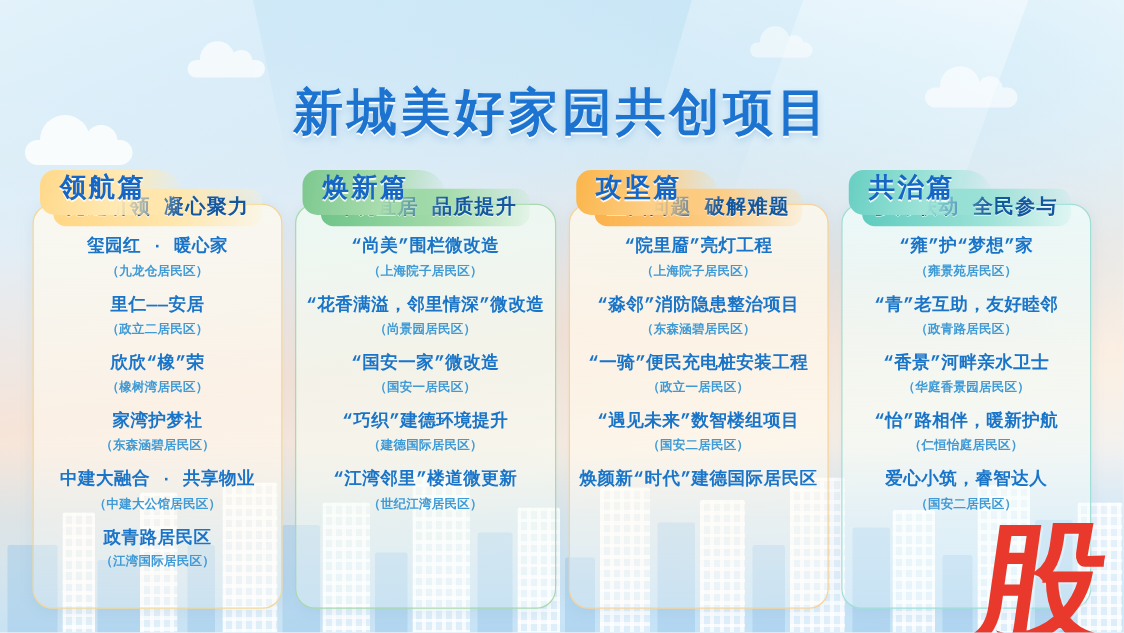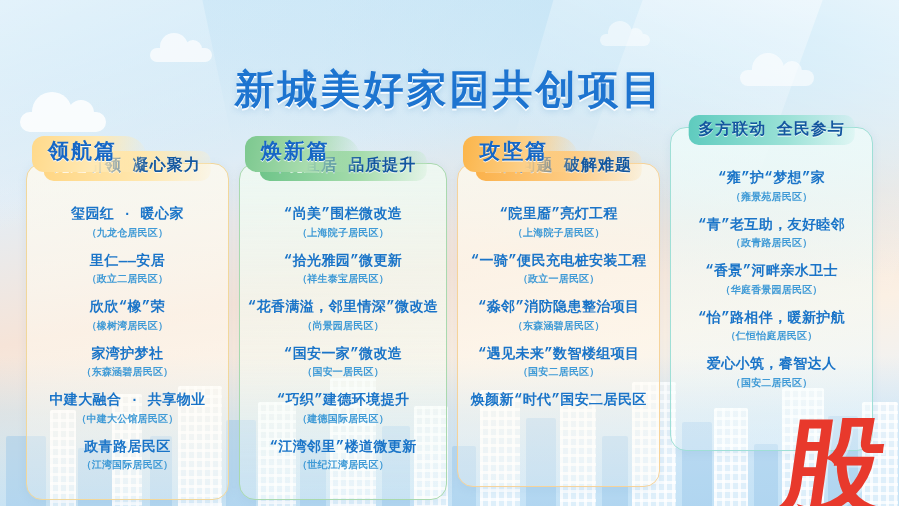--- a/index.html
+++ b/index.html
@@ -88,21 +88,21 @@
     background:linear-gradient(180deg,rgba(255,255,255,.60),rgba(255,255,255,.22));
     padding:20px 8px 14px;min-height:288px;
     box-shadow:0 2px 10px rgba(110,160,200,.12);
   }
   .pill{
     position:absolute;top:-13px;left:50%;transform:translateX(-50%);
     padding:4px 10px 5px;border-radius:10px;white-space:nowrap;
     font-size:16px;font-weight:700;letter-spacing:1px;color:#13579f;
     text-shadow:0 1px 0 rgba(255,255,255,.75);
   }
-  .items{margin-top:22px;}
+  .items{margin-top:6px;}
   .item{text-align:center;margin-bottom:13px;}
   .item-title{
     font-size:14px;font-weight:700;color:#1a74c8;letter-spacing:.4px;
     line-height:1.25;white-space:nowrap;
   }
   .item-sub{
     font-size:10px;font-weight:700;color:#3f9ad6;margin-top:2px;
     letter-spacing:.2px;white-space:nowrap;
   }
 
@@ -209,24 +209,20 @@
           </div>
         </div></div>
       <div class="col col-1"><div class="tab">焕新篇</div><div class="card">
           <div class="pill">环境宜居 品质提升</div>
           <div class="items">
             <div class="item">
               <div class="item-title">“尚美”围栏微改造</div>
               <div class="item-sub">（上海院子居民区）</div>
             </div>
             <div class="item">
-              <div class="item-title">“拾光雅园”微更新</div>
-              <div class="item-sub">（祥生泰宝居民区）</div>
-            </div>
-            <div class="item">
               <div class="item-title">“花香满溢，邻里情深”微改造</div>
               <div class="item-sub">（尚景园居民区）</div>
             </div>
             <div class="item">
               <div class="item-title">“国安一家”微改造</div>
               <div class="item-sub">（国安一居民区）</div>
             </div>
             <div class="item">
               <div class="item-title">“巧织”建德环境提升</div>
               <div class="item-sub">（建德国际居民区）</div>
@@ -238,37 +234,37 @@
           </div>
         </div></div>
       <div class="col col-2"><div class="tab">攻坚篇</div><div class="card">
           <div class="pill">直面问题 破解难题</div>
           <div class="items">
             <div class="item">
               <div class="item-title">“院里靥”亮灯工程</div>
               <div class="item-sub">（上海院子居民区）</div>
             </div>
             <div class="item">
+              <div class="item-title">“淼邻”消防隐患整治项目</div>
+              <div class="item-sub">（东森涵碧居民区）</div>
+            </div>
+            <div class="item">
               <div class="item-title">“一骑”便民充电桩安装工程</div>
               <div class="item-sub">（政立一居民区）</div>
             </div>
             <div class="item">
-              <div class="item-title">“淼邻”消防隐患整治项目</div>
-              <div class="item-sub">（东森涵碧居民区）</div>
-            </div>
-            <div class="item">
               <div class="item-title">“遇见未来”数智楼组项目</div>
               <div class="item-sub">（国安二居民区）</div>
             </div>
             <div class="item">
-              <div class="item-title">焕颜新“时代”国安二居民区</div>
-            </div>
-          </div>
-        </div></div>
-      <div class="col col-3"><div class="card">
+              <div class="item-title">焕颜新“时代”建德国际居民区</div>
+            </div>
+          </div>
+        </div></div>
+      <div class="col col-3"><div class="tab">共治篇</div><div class="card">
           <div class="pill">多方联动 全民参与</div>
           <div class="items">
             <div class="item">
               <div class="item-title">“雍”护“梦想”家</div>
               <div class="item-sub">（雍景苑居民区）</div>
             </div>
             <div class="item">
               <div class="item-title">“青”老互助，友好睦邻</div>
               <div class="item-sub">（政青路居民区）</div>
             </div>

